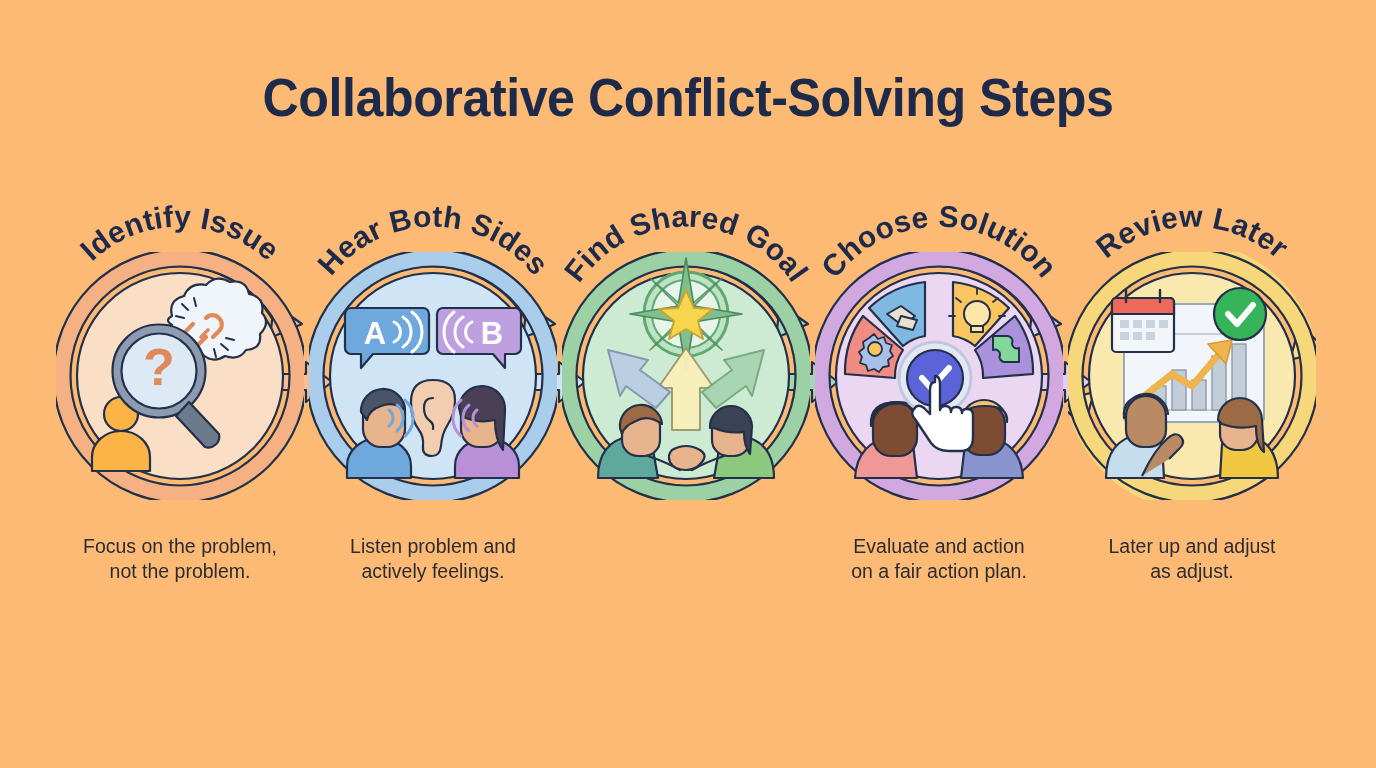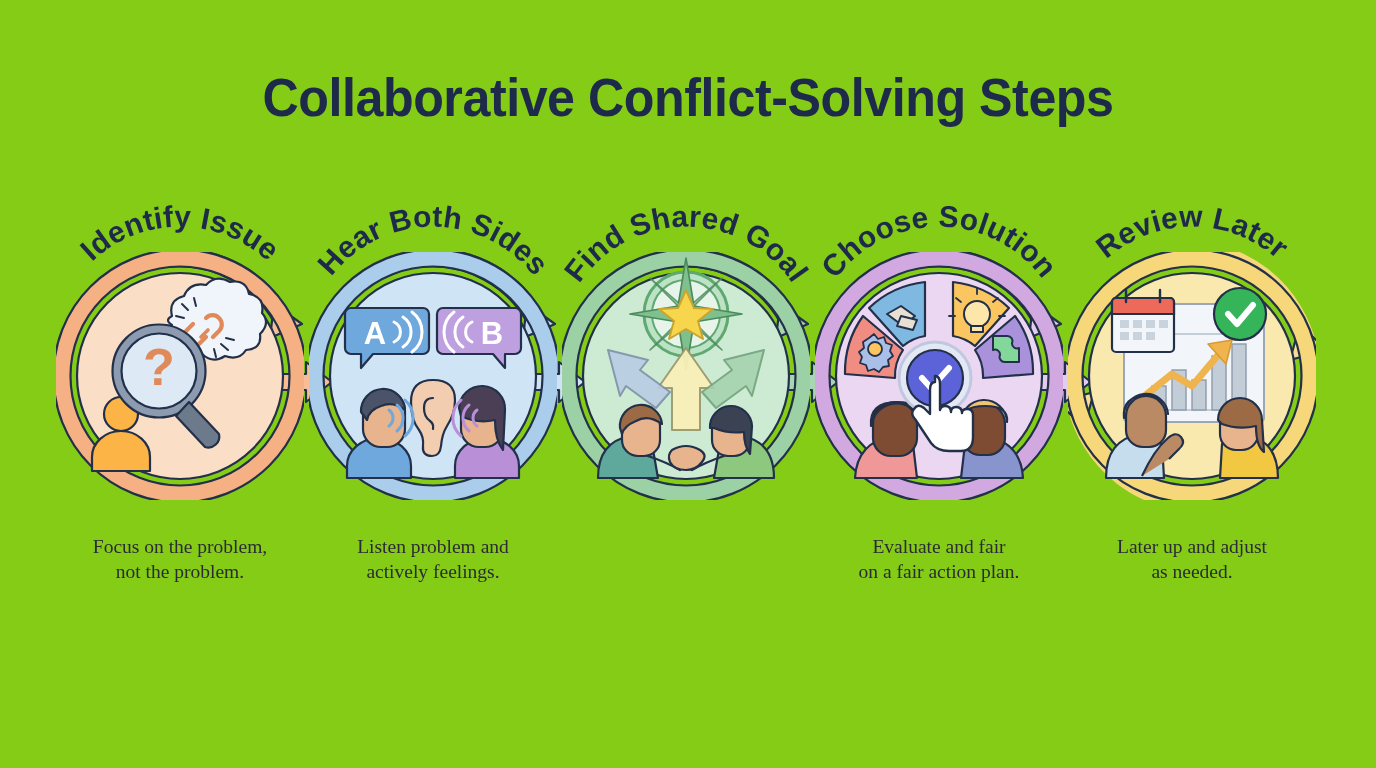--- a/index.html
+++ b/index.html
@@ -10,21 +10,21 @@
   body {
     width: 1376px;
     height: 768px;
     overflow: hidden;
     font-family: "Liberation Sans", sans-serif;
     position: relative;
   }
   #infographic {
     position: absolute;
     inset: 0;
-    background: #84cc16;
+    background: #fdba74;
   }
   .title {
     position: absolute;
     top: 66px;
     left: 0;
     width: 1376px;
     text-align: center;
     font-family: "Liberation Sans", sans-serif;
     font-size: 54px;
     font-weight: bold;
@@ -55,21 +55,21 @@
   }
   .caption {
     position: absolute;
     top: 338px;
     left: -10px;
     width: 280px;
     text-align: center;
     font-size: 19.5px;
     line-height: 25px;
     color: #2B2B33;
-    font-family: Liberation Serif, serif;
+    font-family: Liberation Sans, sans-serif;
   }
   .arc-label {
     position: absolute;
     top: 0;
     left: 0;
     width: 260px;
     height: 140px;
     pointer-events: none;
   }
   .arc-label text {
@@ -382,21 +382,21 @@
           </g>
         </svg>
       </div>
       <svg class="arc-label" viewBox="0 0 260 140">
         <defs>
             <path id="arc4" d="M 8 120 A 128 128 0 0 1 252 120"></path>
           </defs>
         <text text-anchor="middle"><textPath href="#arc4" startOffset="50%">Choose Solution</textPath></text>
       </svg>
       <div class="caption">
-        <span>Evaluate and fair</span><br>
+        <span>Evaluate and action</span><br>
         <span>on a fair action plan.</span>
       </div>
     </div>
 
     <div class="step" style="left:1062px">
       <div class="step-ring">
         <svg width="248" height="248" viewBox="0 0 248 248">
 
           <path d="M110 -4 A128 128 0 0 1 242 98" fill="none" stroke="#F6D77A" stroke-width="15"></path>
           <path d="M102 3.5 A120.5 120.5 0 0 1 234 96" fill="none" stroke="#22304A" stroke-width="2" opacity="0"></path>
@@ -465,18 +465,18 @@
         </svg>
       </div>
       <svg class="arc-label" viewBox="0 0 260 140">
         <defs>
             <path id="arc5" d="M 8 120 A 128 128 0 0 1 252 120"></path>
           </defs>
         <text text-anchor="middle"><textPath href="#arc5" startOffset="50%">Review Later</textPath></text>
       </svg>
       <div class="caption">
         <span>Later up and adjust</span><br>
-        <span>as needed.</span>
+        <span>as adjust.</span>
       </div>
     </div>
 
   </div>
 </div>
 
 </body></html>

